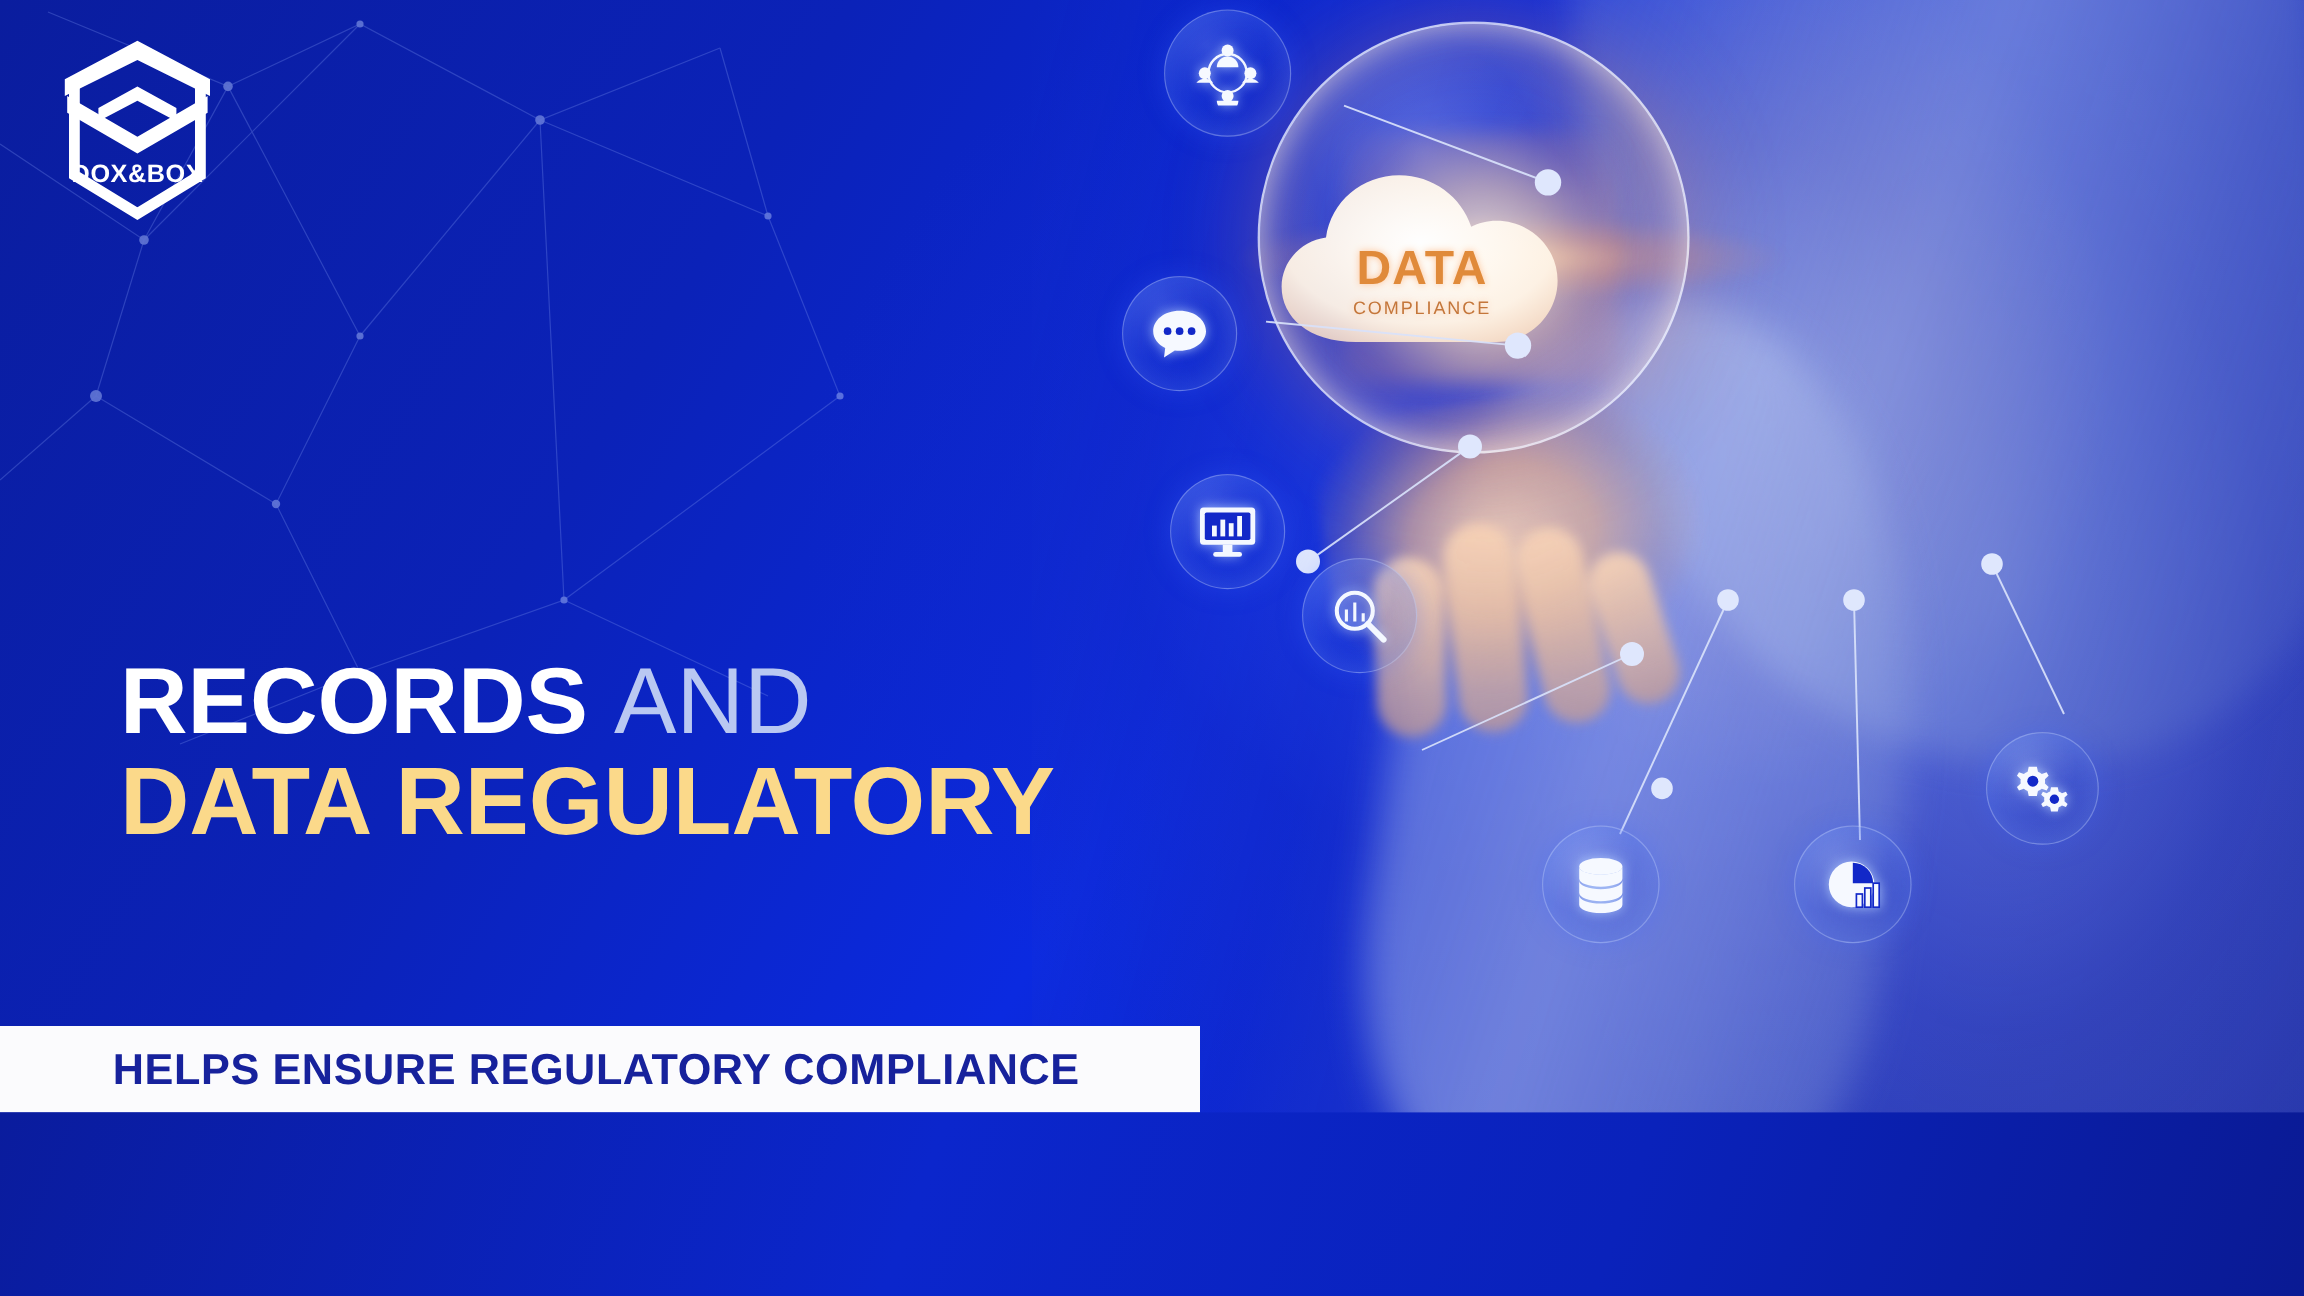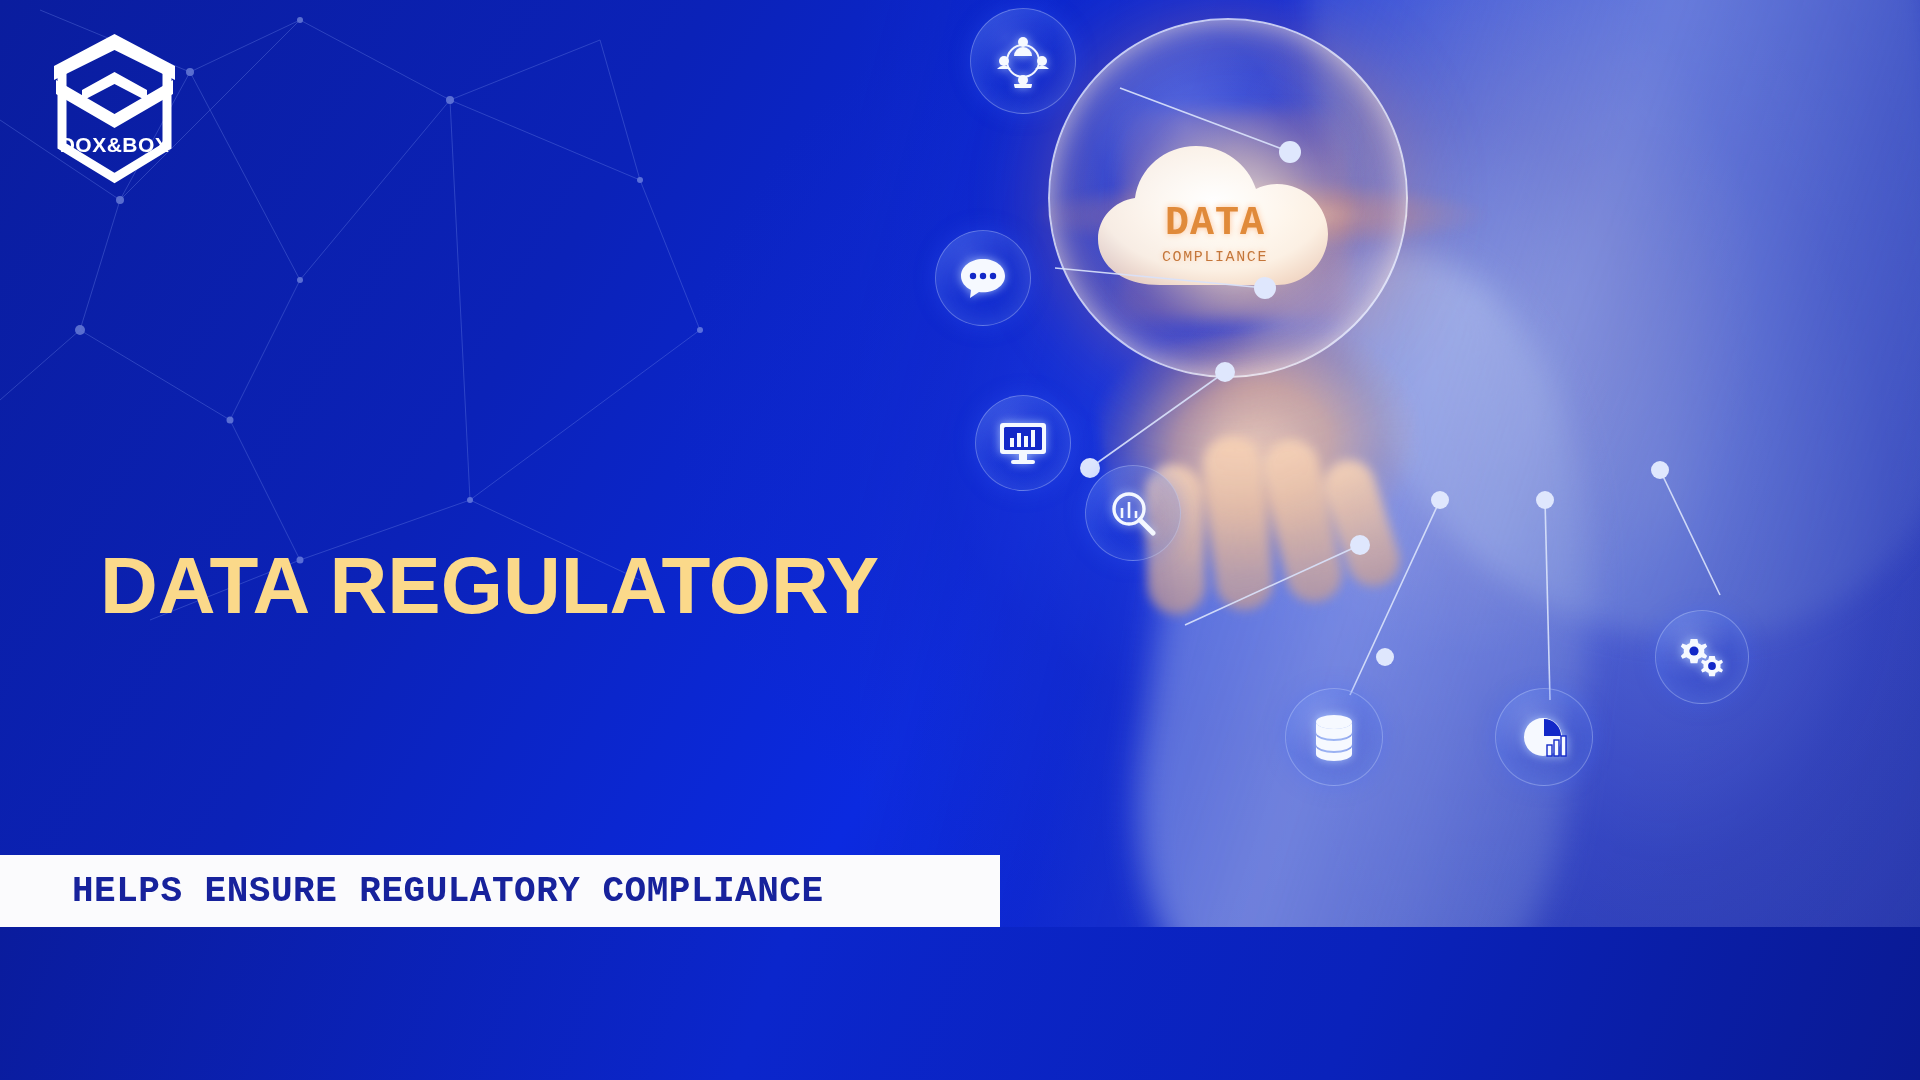--- a/index.html
+++ b/index.html
@@ -68,21 +68,21 @@
     background:radial-gradient(ellipse 320px 48px at 50% 50%, rgba(255,205,160,0.70) 0%, rgba(255,150,90,0.30) 35%, rgba(255,120,70,0) 72%);
     filter:blur(5px);
   }
   #orbCore {
     position:absolute; left:1120px; top:110px; width:230px; height:210px;
     background:radial-gradient(ellipse at 50% 55%, rgba(255,244,225,0.95) 0%, rgba(255,210,165,0.55) 42%, rgba(255,160,110,0.18) 70%, rgba(255,140,90,0) 100%);
     filter:blur(8px);
   }
 
   
-  #cloud { position:absolute; left:1090px; top:140px; width:250px; height:160px;font-family:Liberation Mono, monospace; }
+  #cloud { position:absolute; left:1060px; top:140px; width:250px; height:160px; }
   #cloudText {
     position:absolute; left:0; top:0; width:250px; height:160px;
     display:flex; flex-direction:column; align-items:center; justify-content:center;
     padding-top:30px;
   }
   #cloudText .big {
     font-size:40px; font-weight:bold; letter-spacing:1px; line-height:1;
     color:#e08a3a; text-shadow:0 0 6px rgba(255,190,140,.9);
   }
   #cloudText .small {
@@ -119,22 +119,22 @@
     font-size:80px; font-weight:bold; line-height:1.02; letter-spacing:0px;
     color:#fbd98a;
   }
 
   
   #band {
     position:absolute; left:0; top:855px; width:1000px; height:72px;
     background:#fbfbfd; display:flex; align-items:center;
   }
   #bandText {
-    margin-left:72px; font-size:36px; font-weight:bold; letter-spacing:0.5px;
-    color:#17229c; white-space:nowrap;font-family:Liberation Mono, monospace;
+    margin-left:94px; font-size:36px; font-weight:bold; letter-spacing:0.5px;
+    color:#17229c; white-space:nowrap;
   }
 
   #bottomFill {
     position:absolute; left:0; top:927px; width:1920px; height:153px;
     background:linear-gradient(110deg,#0a1c9d 0%, #0b26cc 40%, #0a22bb 70%, #0a1a93 100%);
   }
 </style>
 </head>
 <body>
 
@@ -329,20 +329,21 @@
         <path d="M12 38 L72.5 6 L133 38 L133 52 L72.5 22 L12 52 Z"></path>
         <path d="M14 60 L72.5 92 L131 60 L131 46 L72.5 76 L14 46 Z" opacity="0"></path>
         <path d="M40 62 L72.5 44 L105 62 L105 73 L72.5 56 L40 73 Z"></path>
         <path d="M14 52 L72.5 86 L131 52 L131 66 L72.5 100 L14 66 Z"></path>
       </g>
       <text x="72.5" y="124" text-anchor="middle" font-family="Liberation Sans, sans-serif" font-size="21" font-weight="bold" fill="#ffffff" letter-spacing="0.5">DOX&amp;BOX</text>
     </svg>
   </div>
 
   <div id="headline">
+    <div class="l2"><span class="strong">RECORDS </span><span class="light">AND</span></div>
     <div class="l3">DATA REGULATORY</div>
   </div>
 
   <div id="band">
     <div id="bandText">HELPS ENSURE REGULATORY COMPLIANCE</div>
   </div>
 
   <div id="bottomFill"></div>
 
 </div>

